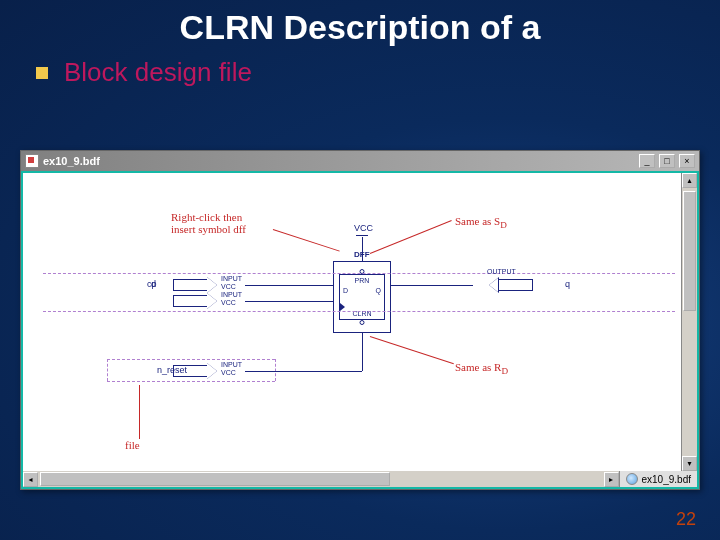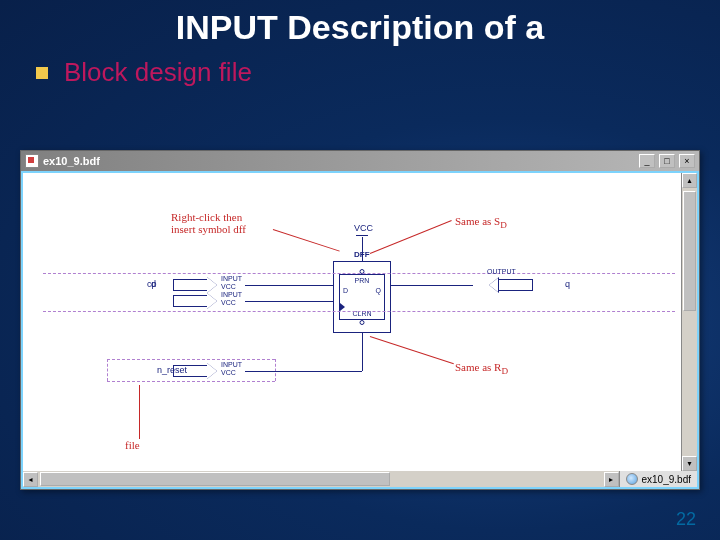--- a/index.html
+++ b/index.html
@@ -32,33 +32,33 @@
     margin-right: 16px;
   }
   .bullet-text {
     color: #be185d;
     font-size: 26px;
   }
   .slide-num {
     position: absolute;
     bottom: 10px;
     right: 24px;
-    color: #0369a1;
+    color: #c2410c;
     font-size: 18px;
     text-align: center;
   }
 
   
   .win {
     position: absolute;
     left: 20px;
     top: 150px;
     width: 680px;
     height: 340px;
-    background: #7dd3fc;
+    background: #14b8a6;
     border: 1px solid #666;
     box-shadow: 2px 2px 6px rgba(0,0,0,0.4);
   }
   .titlebar {
     height: 20px;
     background: linear-gradient(to right, #808080, #b8b8b8);
     display: flex;
     align-items: center;
     padding: 0 4px;
     gap: 4px;
@@ -284,21 +284,21 @@
     position: absolute;
     background: #c62828;
     height: 1px;
     transform-origin: left center;
   }
 </style>
 </head>
 <body>
 
 <div class="title">
-  <span>INPUT Description of a</span><br>
+  <span>CLRN Description of a</span><br>
 </div>
 
 <div class="bullet-row">
   <div class="bullet"></div>
   <div class="bullet-text">Block design file</div>
 </div>
 
 <div class="slide-num">22</div>
 
 <div class="win">

